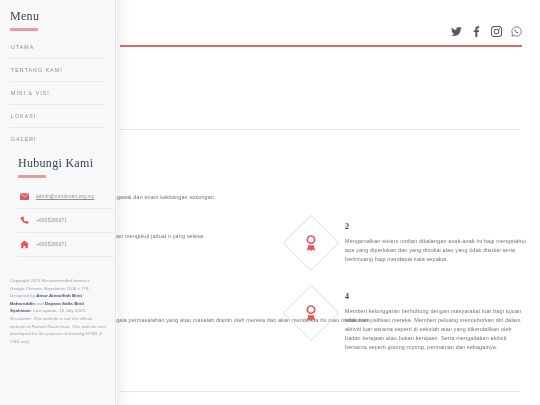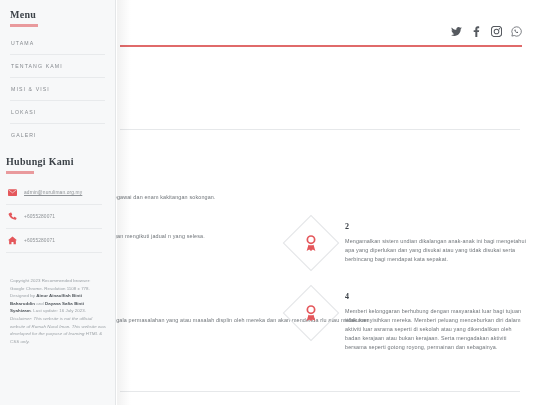--- a/index.html
+++ b/index.html
@@ -144,22 +144,22 @@
   #sidebar-shadow {
     position: absolute;
     left: 117px; top: 0;
     width: 14px; height: 405px;
     background: linear-gradient(to right, rgba(0,0,0,0.055), rgba(0,0,0,0));
     pointer-events: none;
   }
 
   .side-title {
     font-family: "Liberation Serif", serif;
-    font-weight: bold;
-    font-size: 10px;
+    font-weight: normal;
+    font-size: 12px;
     color: #3d4349;
     letter-spacing: 0.3px;
   }
   .title-menu    { margin-top: 9px; }
   .title-contact { margin-top: 0; }
 
   .side-underline {
     width: 28px; height: 2.5px;
     background: #e99a9d;
     margin-top: 4px;
@@ -169,21 +169,21 @@
   .nav-item {
     font-size: 5.2px;
     letter-spacing: 1.1px;
     color: #85898e;
     padding: 0 0 8px 1px;
     border-bottom: 1px solid #e8eaec;
     margin-bottom: 8px;
   }
   .nav-item:last-child { border-bottom: none; }
 
-  .contact-block { position: absolute; left: 6px; top: 156px; width: 96px; }
+  .contact-block { position: absolute; left: 18px; top: 156px; width: 96px; }
   .contact-list { margin-top: 14px; }
   .contact-row {
     display: flex;
     align-items: center;
     gap: 7px;
     padding: 0 0 7px 2px;
     border-bottom: 1px solid #e8eaec;
     margin-bottom: 7px;
   }
   .contact-row:last-child { }

